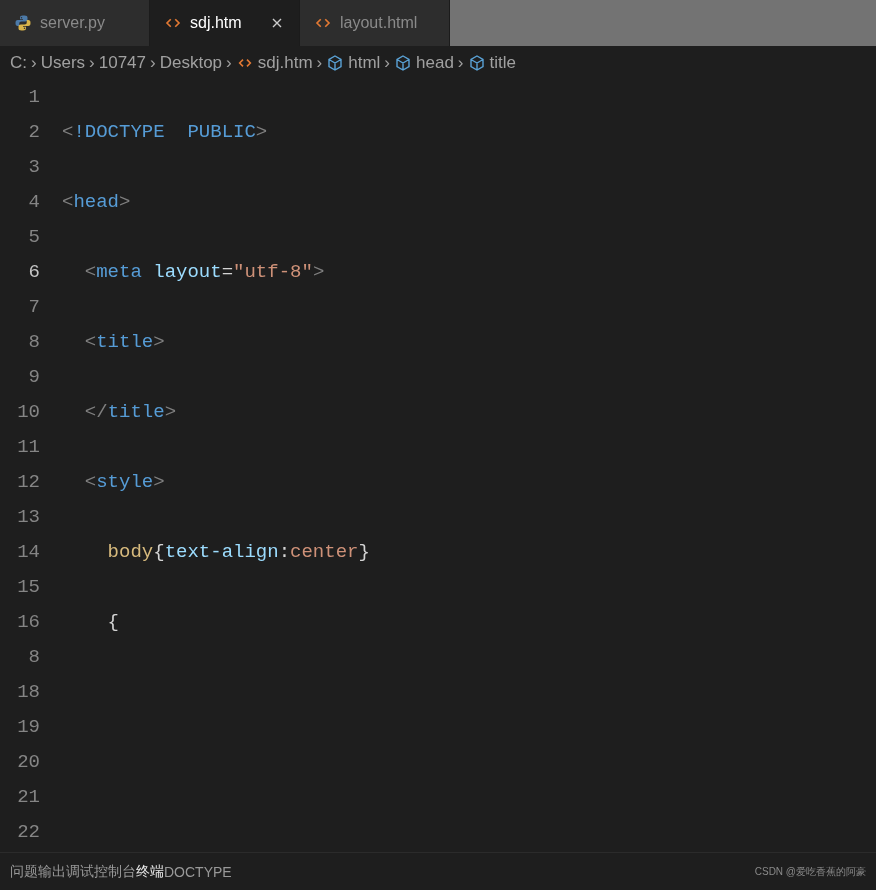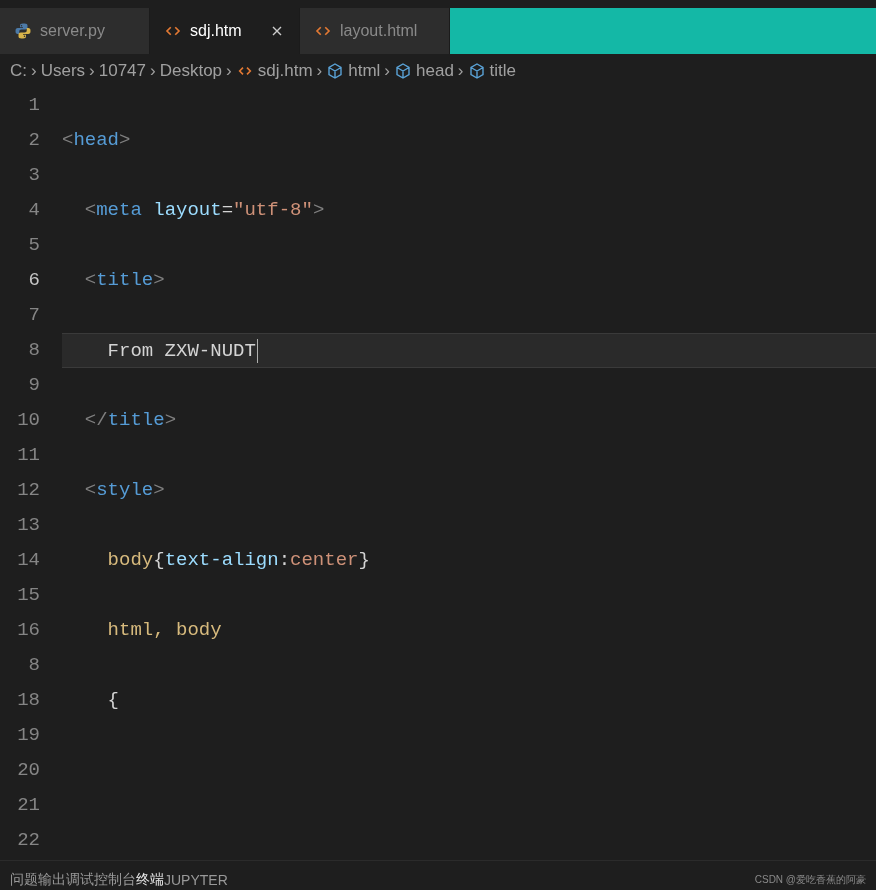--- a/index.html
+++ b/index.html
@@ -31,22 +31,21 @@
   html, body { margin: 0; padding: 0; width: 876px; height: 890px; overflow: hidden; }
   body {
     background: var(--bg);
     font-family: "Segoe UI", "Microsoft YaHei", sans-serif;
     color: var(--text);
     font-size: 14px;
   }
   .tabs {
     display: flex;
     height: 46px;
-    background: #14b8a6;
-    margin-top: 8px;
+    background: #737373;
   }
   .tab {
     display: flex;
     align-items: center;
     padding: 0 14px;
     gap: 8px;
     background: var(--tab-inactive);
     color: var(--text-dim);
     border-right: 1px solid #1b1b1b;
     font-size: 16px;
@@ -224,43 +223,42 @@
     <div class="ln">15</div>
     <div class="ln">16</div>
     <div class="ln">8</div>
     <div class="ln">18</div>
     <div class="ln">19</div>
     <div class="ln">20</div>
     <div class="ln">21</div>
     <div class="ln">22</div>
   </div>
   <div class="code">
+<div class="line"><span class="t-gray">&lt;</span><span class="t-blue">!DOCTYPE</span>  <span class="t-blue">PUBLIC</span><span class="t-gray">&gt;</span></div>
 <div class="line"><span class="t-gray">&lt;</span><span class="t-blue">head</span><span class="t-gray">&gt;</span></div>
 <div class="line">  <span class="t-gray">&lt;</span><span class="t-blue">meta</span> <span class="t-attr">layout</span><span class="t-txt">=</span><span class="t-str">"utf-8"</span><span class="t-gray">&gt;</span></div>
 <div class="line">  <span class="t-gray">&lt;</span><span class="t-blue">title</span><span class="t-gray">&gt;</span></div>
-<div class="line active">    <span class="t-txt">From ZXW-NUDT</span><span class="cursor"></span></div>
 <div class="line">  <span class="t-gray">&lt;/</span><span class="t-blue">title</span><span class="t-gray">&gt;</span></div>
 <div class="line">  <span class="t-gray">&lt;</span><span class="t-blue">style</span><span class="t-gray">&gt;</span></div>
 <div class="line">    <span class="t-sel">body</span><span class="t-br">{</span><span class="t-prop">text-align</span><span class="t-txt">:</span><span class="t-str">center</span><span class="t-br">}</span></div>
-<div class="line">    <span class="t-sel">html</span><span class="t-sel">, </span><span class="t-sel">body</span></div>
 <div class="line">    <span class="t-br">{</span></div>
 
 
 
 
 
 
 
 
 
 
 
   </div>
 </div>
 
 <div class="panel">
   <span class="ptab">问题</span>
   <span class="ptab">输出</span>
   <span class="ptab">调试控制台</span>
   <span class="ptab active">终端</span>
-  <span class="ptab">JUPYTER</span>
+  <span class="ptab">DOCTYPE</span>
   <span class="watermark">CSDN @爱吃香蕉的阿豪</span>
 </div>
 
 </body></html>

